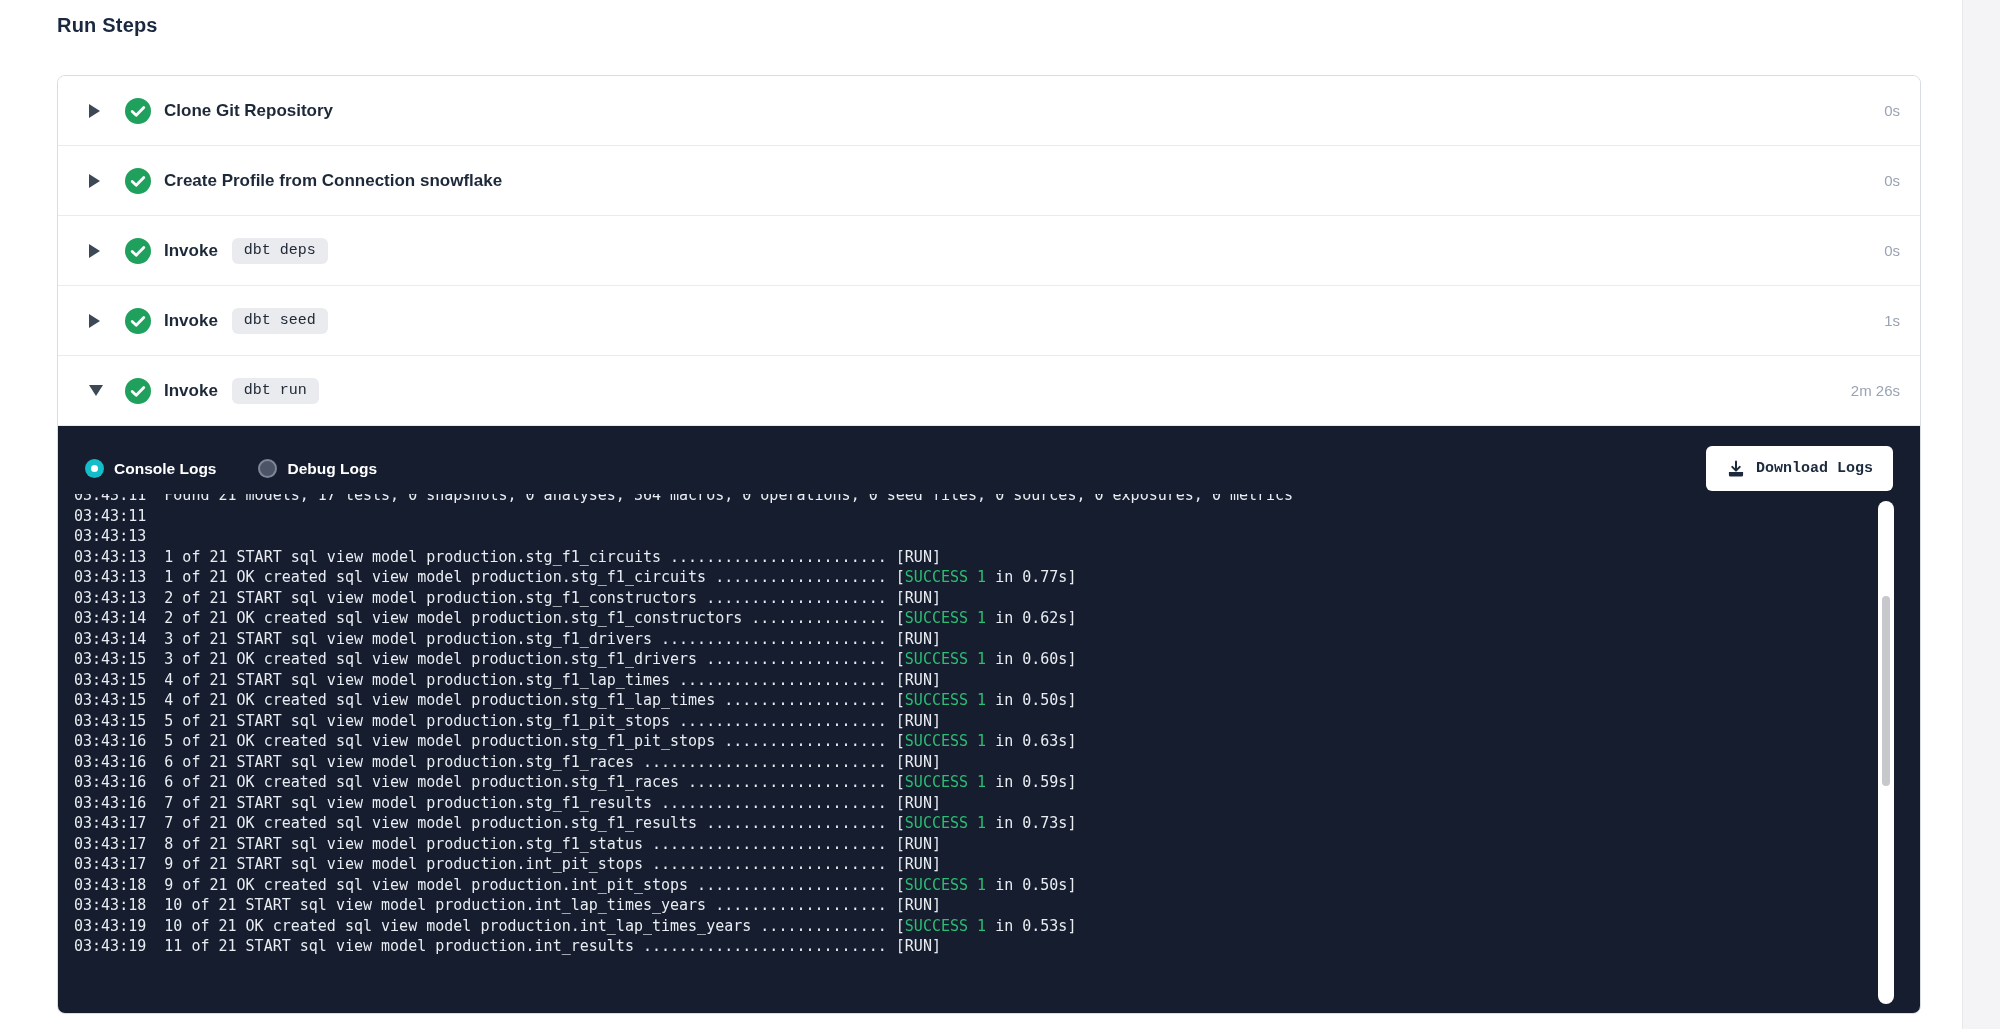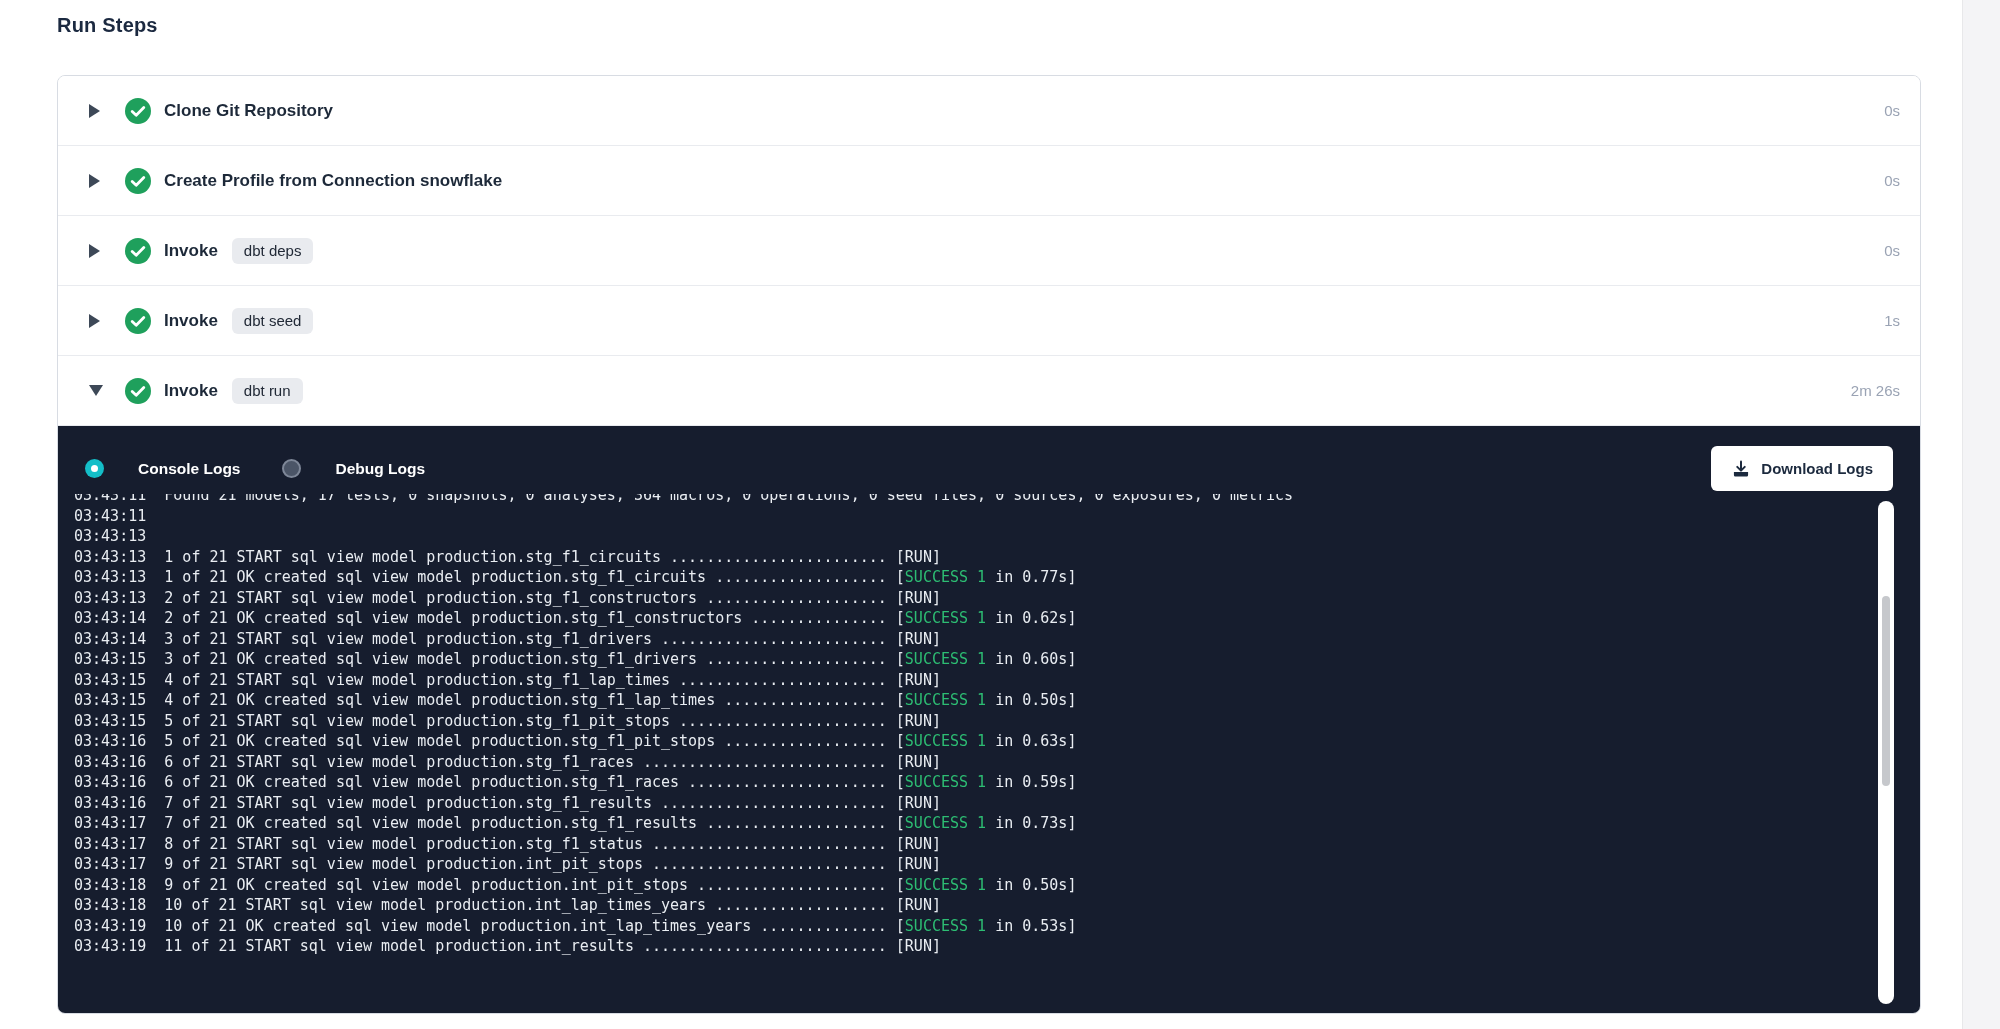--- a/index.html
+++ b/index.html
@@ -18,37 +18,37 @@
 
   .step-row { height:70px; display:flex; align-items:center; background:#fff;
               padding:0 20px 0 31px; border-bottom:1px solid #e9ebef; cursor:pointer; }
   .caret-box { width:13px; margin-right:23px; display:flex; align-items:center; justify-content:flex-start; }
   .caret-right { width:0; height:0; border-left:11px solid #3d4857;
                  border-top:7px solid transparent; border-bottom:7px solid transparent; }
   .caret-down { width:0; height:0; border-top:11px solid #3d4857;
                 border-left:7px solid transparent; border-right:7px solid transparent; }
   .check-box { width:26px; height:26px; margin-right:13px; flex:0 0 auto; }
   .step-label { font-size:17px; font-weight:700; color:#1d2939; }
-  .step-badge { font-family:Liberation Sans, sans-serif; font-size:15px; color:#212936;
+  .step-badge { font-family:Liberation Mono, monospace; font-size:15px; color:#212936;
                 background:#e9ebef; border-radius:6px; padding:4px 12px 5px 12px; margin-left:14px; }
   .step-duration { margin-left:auto; font-size:15px; color:#9aa3b4; }
 
   .log-panel { position:relative; height:587px; background:#161d2e; }
   .panel-toolbar { display:flex; align-items:center; padding:20px 27px 0 27px; }
-  .radio-group { display:flex; align-items:center; margin-right:42px; cursor:pointer;gap:24px; }
+  .radio-group { display:flex; align-items:center; margin-right:42px; cursor:pointer; }
   .radio-on { width:19px; height:19px; border-radius:50%; background:#14bec8;
               display:flex; align-items:center; justify-content:center; }
   .radio-on .dot { width:7px; height:7px; border-radius:50%; background:#ffffff; }
   .radio-off { width:19px; height:19px; border-radius:50%; background:#4b5567;
                border:2px solid #7e8798; }
   .radio-label { margin-left:10px; font-size:15.5px; font-weight:700; color:#ffffff; }
 
   .download-btn { margin-left:auto; height:45px; background:#ffffff; border:none; border-radius:6px;
                   display:flex; align-items:center; gap:10px; padding:0 20px; cursor:pointer;
-                  font-family:Liberation Sans, sans-serif; font-size:15px; font-weight:700; color:#1c2a3e; }
+                  font-family:Liberation Mono, monospace; font-size:15px; font-weight:700; color:#1c2a3e; }
 
   .log-viewport { position:absolute; left:16px; right:60px; top:68px; height:512px; overflow:hidden; }
   .log-content { margin-top:-9px; }
   .log-line { font-family:"DejaVu Sans Mono", monospace; font-size:15px; line-height:20.5px;
               color:#e9edf2; white-space:pre; }
   .log-line .ok { color:#2dbd73; }
 
   .scroll-track { position:absolute; right:26px; top:75px; width:16px; height:503px;
                   background:#ffffff; border-radius:8px; }
   .scroll-thumb { position:absolute; left:4px; top:95px; width:8px; height:190px;

